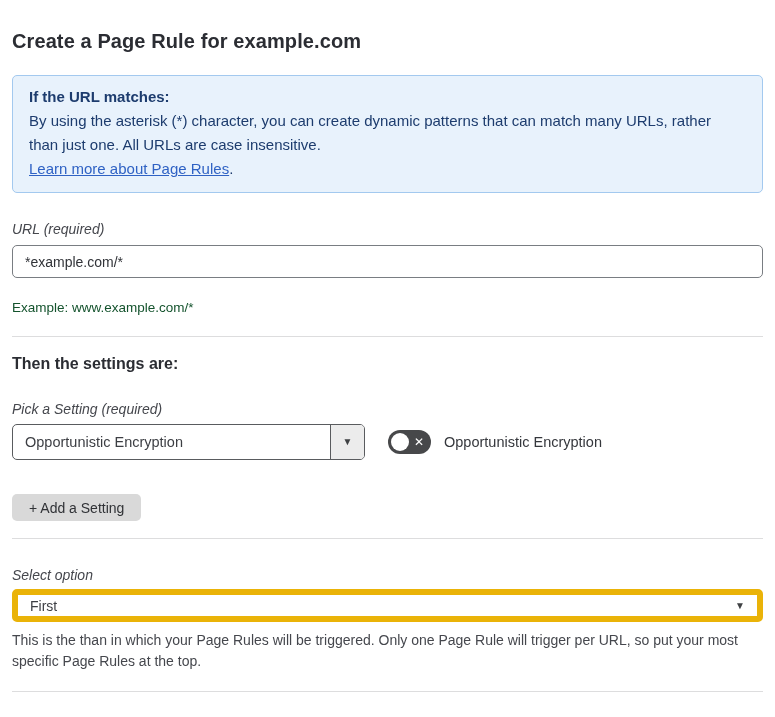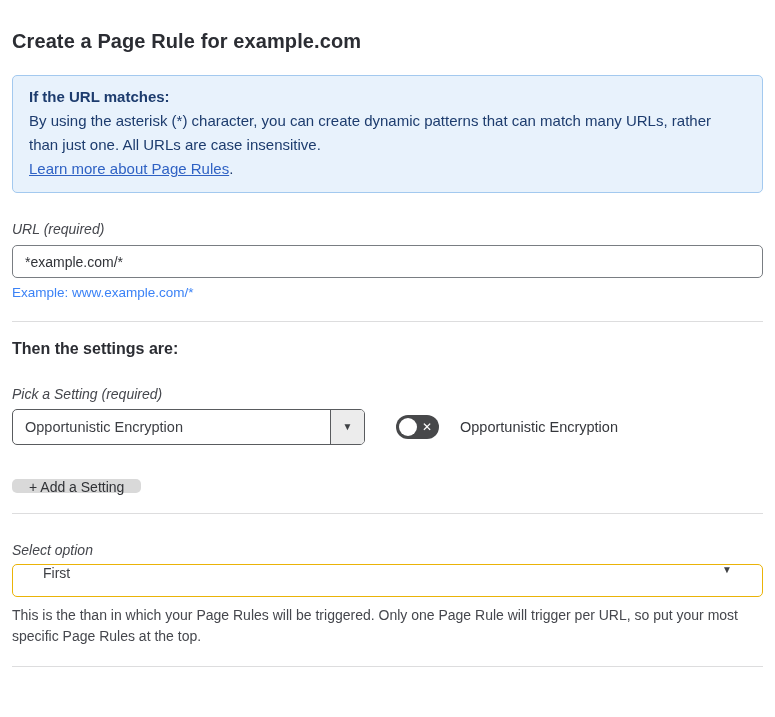--- a/index.html
+++ b/index.html
@@ -39,38 +39,38 @@
     font-size: 14px; color: #45474d; margin-top: 28px; font-style: italic;
   }
   input.text-input {
     display: block; width: 100%; height: 33px;
     margin-top: 8px;
     border: 1px solid #797d82; border-radius: 5px;
     padding: 0 12px; font-size: 14px; color: #313338;
     font-family: "Liberation Sans", "DejaVu Sans", sans-serif;
     outline: none; background: #fff;
   }
-  .helper-text { font-size: 13.5px; color: #3b82f6; margin-top: 7px; }
+  .helper-text { font-size: 13.5px; color: #14532d; margin-top: 22px; }
 
   hr.divider {
     border: none; border-top: 1px solid #ddddde;
     margin: 0;
   }
   hr.d1 { margin-top: 21px; }
   hr.d2 { margin-top: 17px; }
   hr.d3 { margin-top: 19px; }
 
   h2.section-heading {
     margin: 0; padding-top: 18px;
     font-size: 16px; font-weight: 700; color: #2b2d33;
   }
   h2.order-heading { padding-top: 21px; }
 
   .setting-row {
-    display: flex; align-items: center; margin-top: 7px; gap: 8px;
+    display: flex; align-items: center; margin-top: 7px;
   }
   .combo {
     width: 353px; height: 36px;
     border: 1px solid #595b5e; border-radius: 5px;
     background: #ffffff;
     display: flex; align-items: stretch; overflow: hidden;
     cursor: pointer;
   }
   .combo-value {
     flex: 1; display: flex; align-items: center;
@@ -92,32 +92,32 @@
   }
   .toggle .knob {
     width: 18px; height: 18px; border-radius: 50%; background: #ffffff;
   }
   .toggle .x-glyph {
     color: #ffffff; font-size: 12px; line-height: 1; font-weight: 400;
   }
   .toggle-label { margin-left: 13px; font-size: 14.5px; color: #35373c; }
 
   button.gray-btn {
-    height: 14px; border: none; border-radius: 5px;
+    height: 27px; border: none; border-radius: 5px;
     background: #d9d9d9; color: #303236;
     font-size: 14px; padding: 0 17px; cursor: pointer;
     font-family: "Liberation Sans", "DejaVu Sans", sans-serif;
   }
   .add-setting { margin-top: 34px; }
 
   .order-select {
     margin-top: 6px; width: 100%; height: 33px;
-    border: 1px solid #eab308; border-radius: 5px;
-    display: flex; align-items: flex-start; justify-content: space-between;
-    padding: 0 30px; font-size: 14px; color: #3c3e43;
+    border: 6px solid #eab308; border-radius: 5px;
+    display: flex; align-items: center; justify-content: space-between;
+    padding: 0 12px; font-size: 14px; color: #3c3e43;
     cursor: pointer; background: #fff;
   }
   .order-helper {
     margin-top: 8px; font-size: 14px; color: #45474d; line-height: 21px;
     max-width: 745px;
   }
 </style>
 </head>
 <body>
 

